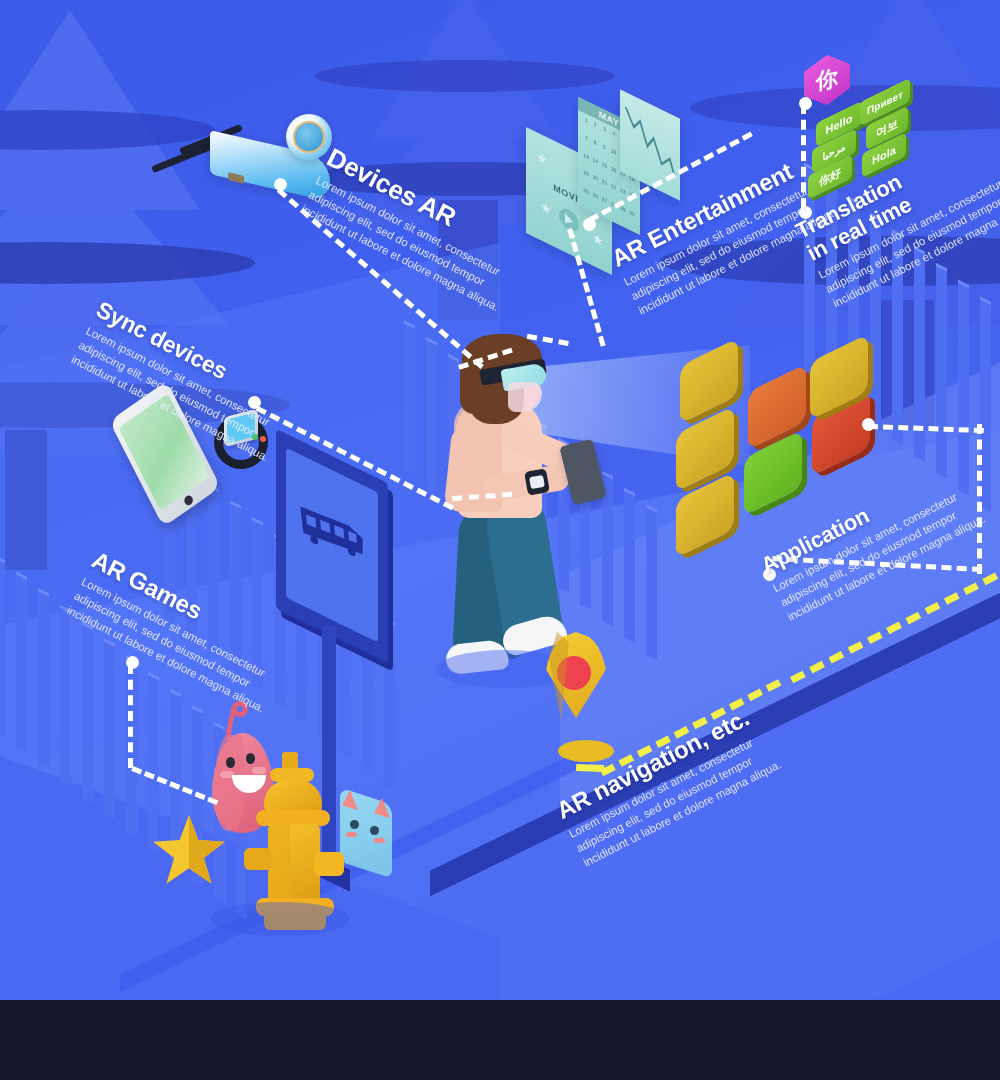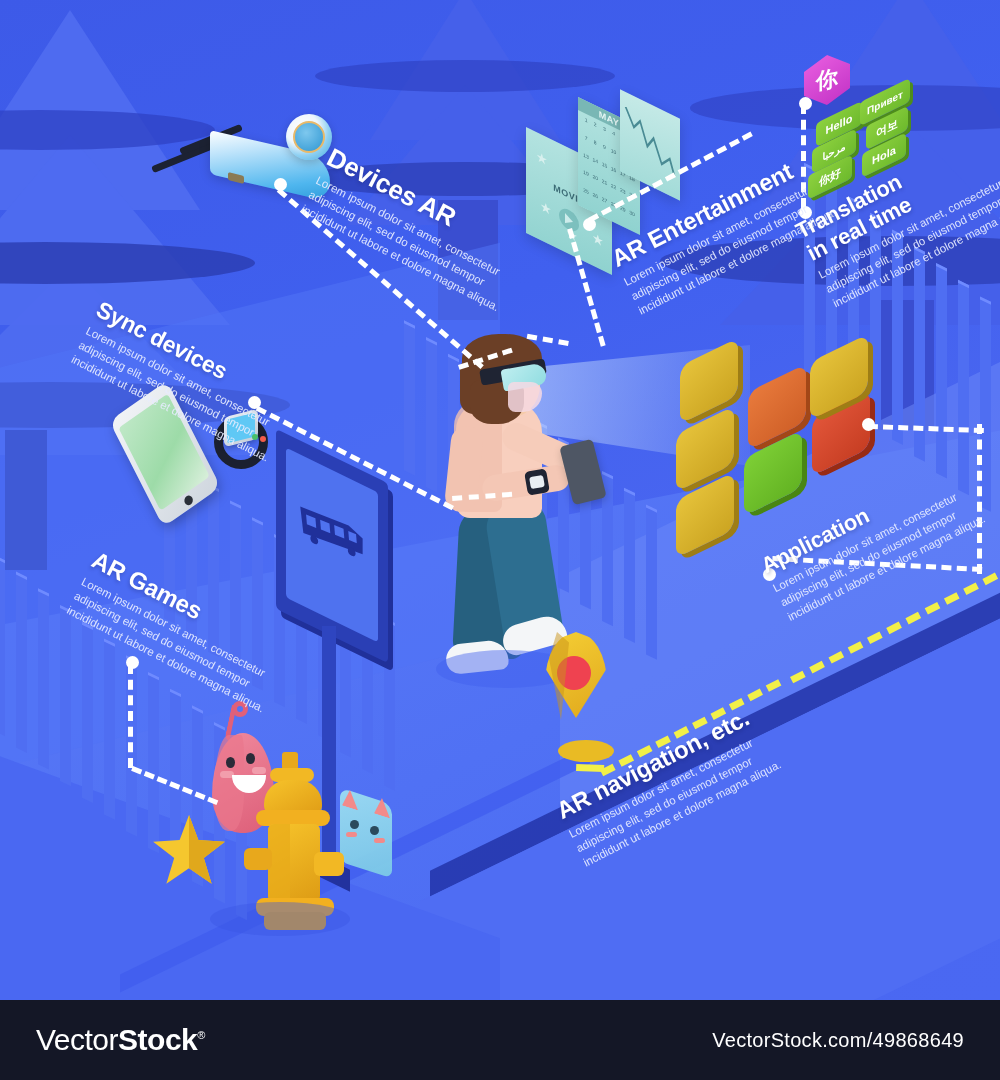--- a/index.html
+++ b/index.html
@@ -572,20 +572,14 @@
 
     <div class="block" style="left:552px;top:800px;width:250px;transform:rotate(-27deg);">
       <div class="title" style="font-size:24px;">AR navigation, etc.</div>
       <div class="body">Lorem ipsum dolor sit amet, consectetur
 adipiscing elit, sed do eiusmod tempor
 incididunt ut labore et dolore magna aliqua.</div>
     </div>
 
   </div>
 
-  <div id="footer">
-    <div id="logo">
-      <span class="lite">Vector</span><span class="bold">Stock</span><sup>®</sup>
-    </div>
-    <div id="wmurl">VectorStock.com/49868649</div>
-  </div>
 
 </div>
 
 </body></html>

